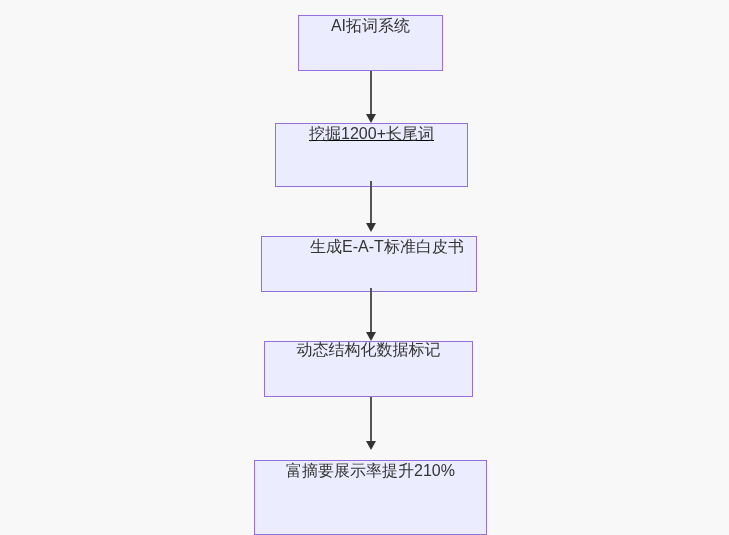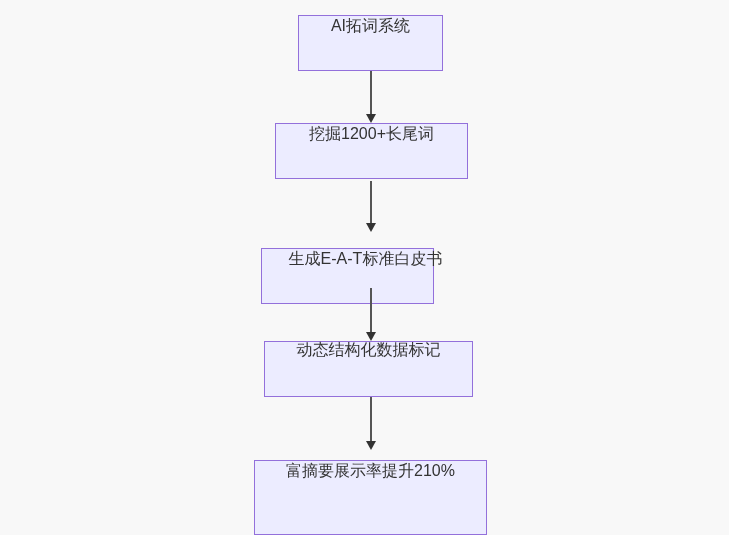--- a/index.html
+++ b/index.html
@@ -30,22 +30,22 @@
   }
   .flow-node .node-label {
     color: var(--node-text, #333333);
     font-size: 16px;
     line-height: 1.2;
     white-space: nowrap;
     text-align: center;
   }
   
   .node-1 { left: 298px; top: 15px;  width: 145px; height: 56px; }
-  .node-2 { left: 275px; top: 123px; width: 193px; height: 56px; }
-  .node-3 { left: 261px; top: 248px; width: 173px; height: 56px; padding-left: 36px; }
+  .node-2 { left: 275px; top: 123px; width: 193px; height: 64px; text-decoration: underline; }
+  .node-3 { left: 261px; top: 236px; width: 216px; height: 56px; padding-left: 36px; }
   .node-4 { left: 264px; top: 341px; width: 209px; height: 56px; font-family: Liberation Mono, monospace; }
   .node-5 { left: 254px; top: 460px; width: 233px; height: 75px; }
 
   .flow-edge {
     position: absolute;
     left: 365px;           
     width: 12px;
   }
   .edge-1 { top: 71px;  height: 52px; }
   .edge-2 { top: 181px; height: 51px; }

